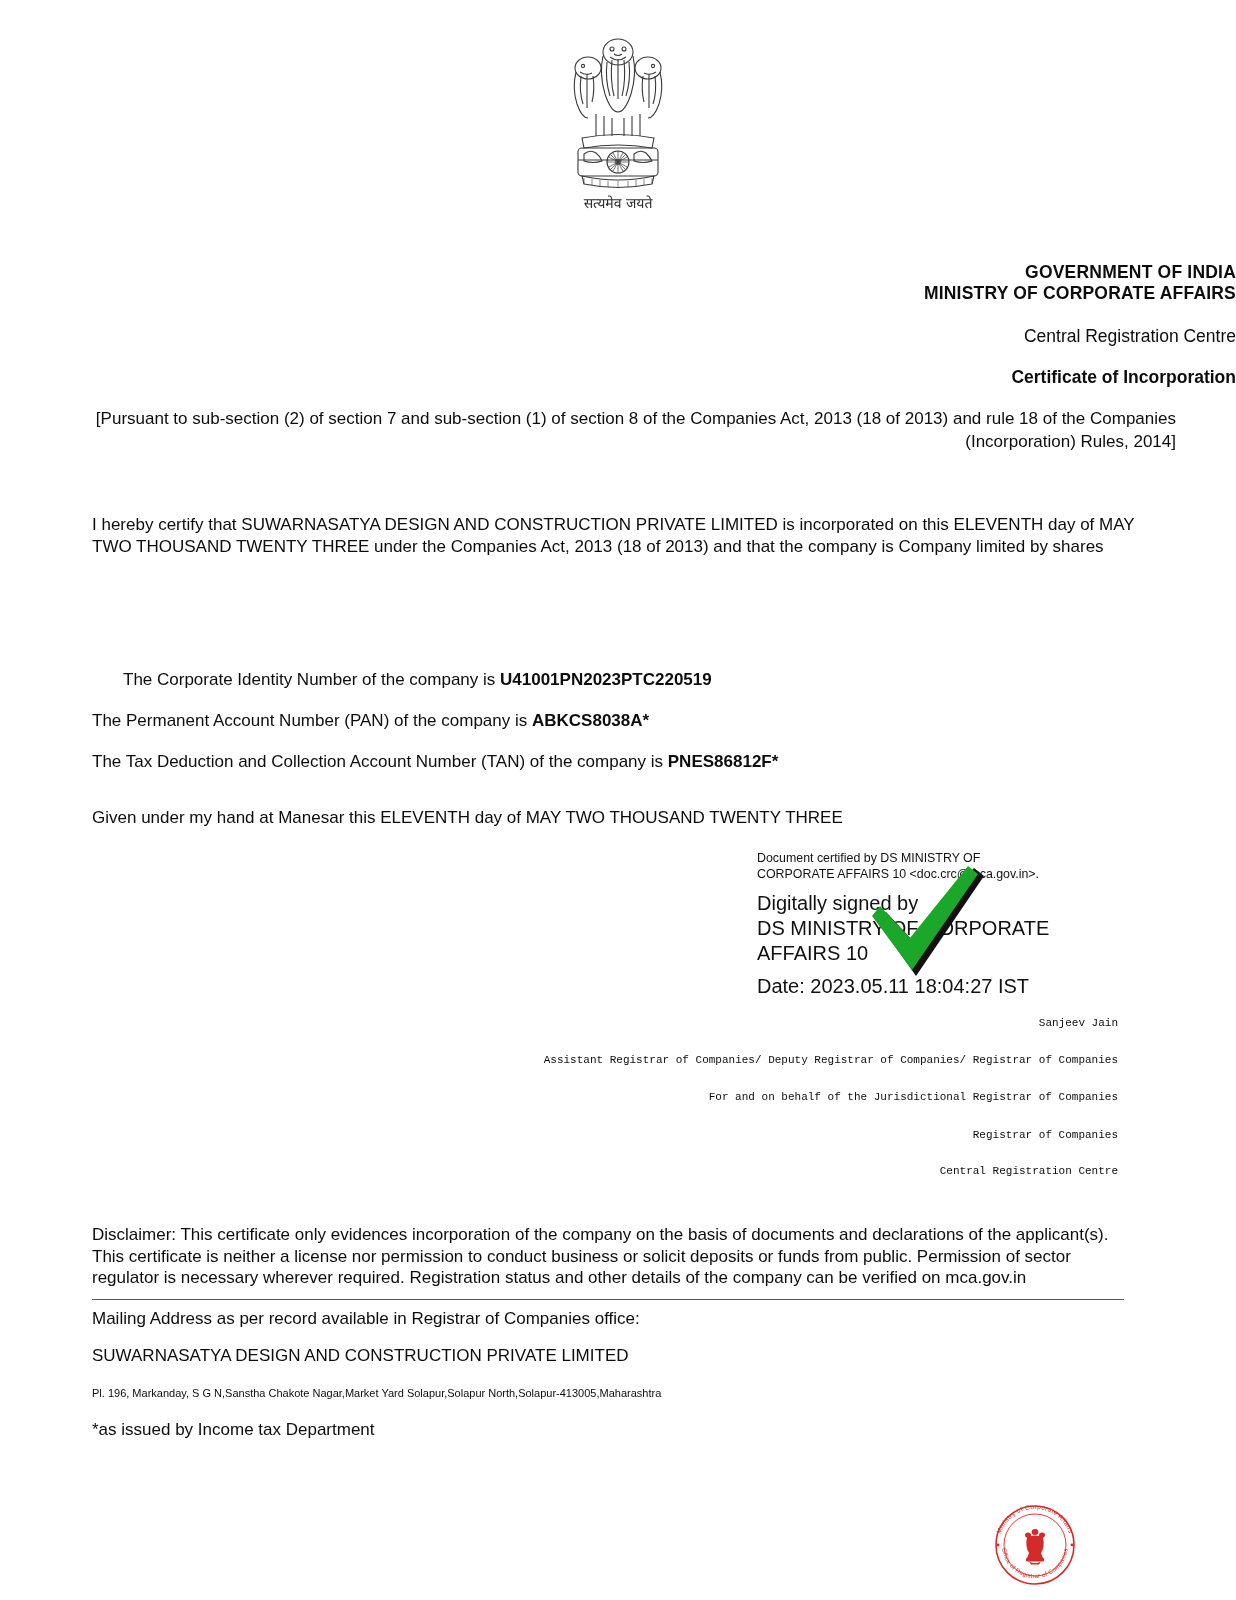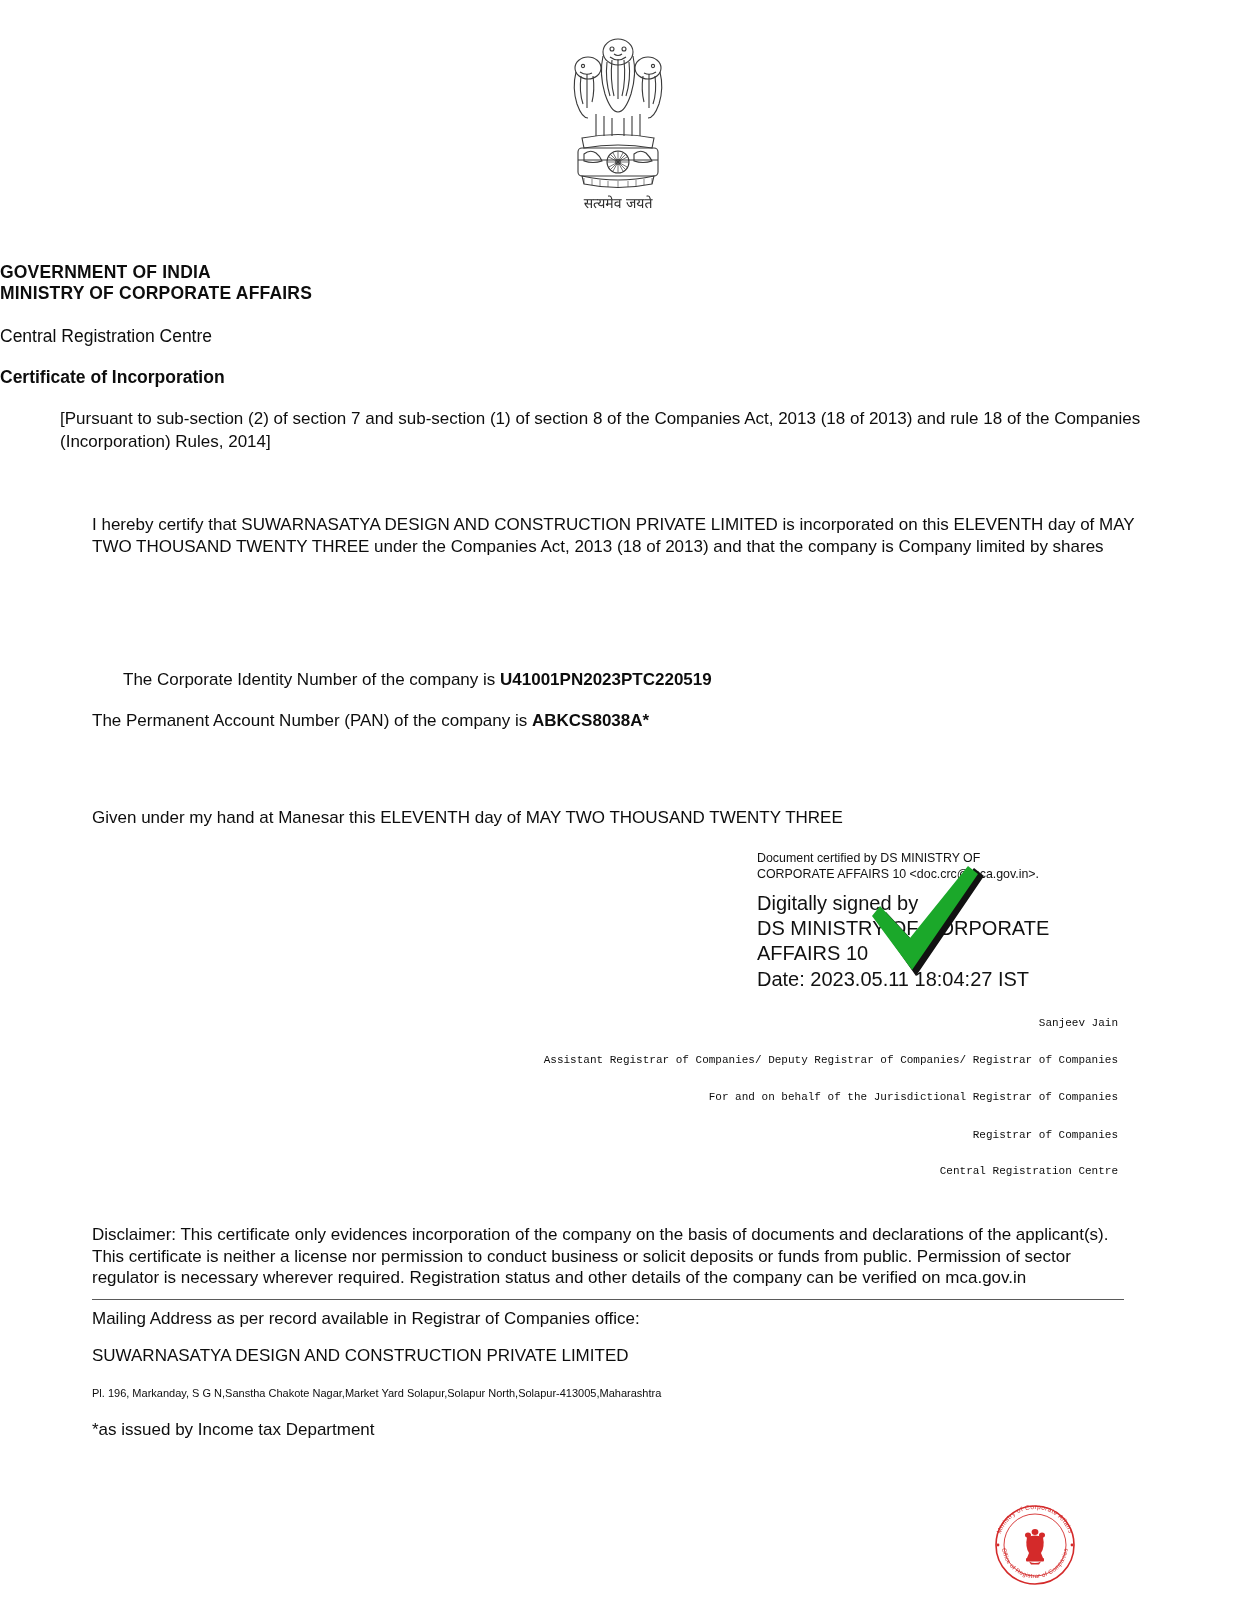--- a/index.html
+++ b/index.html
@@ -35,21 +35,21 @@
     width: 140px;
     height: 200px;
   }
 
   
   .hdr-block {
     position: absolute;
     top: 262px;
     left: 0;
     width: 1236px;
-    text-align: left;
+    text-align: right;
   }
   .govt-line {
     font-size: 17.5px;
     font-weight: bold;
     line-height: 21px;
     letter-spacing: 0.2px;
   }
   .crc-line {
     font-size: 17.5px;
     font-weight: normal;
@@ -259,29 +259,32 @@
   </div>
 
   <div class="body-text certify">I hereby certify that SUWARNASATYA DESIGN AND CONSTRUCTION PRIVATE LIMITED is incorporated on this ELEVENTH day of MAY  TWO THOUSAND TWENTY THREE under the Companies Act, 2013 (18 of 2013) and that the company is Company limited by shares</div>
 
   <div class="idline cin">
     <span>The Corporate Identity Number of the company is </span><b>U41001PN2023PTC220519</b>
   </div>
   <div class="idline pan">
     <span>The Permanent Account Number (PAN) of the company is </span><b>ABKCS8038A*</b>
   </div>
+  <div class="idline tan">
+    <span>The Tax Deduction and Collection Account Number (TAN) of the company is </span><b>PNES86812F*</b>
+  </div>
   <div class="idline given">Given under my hand at Manesar this  ELEVENTH day of MAY  TWO THOUSAND TWENTY THREE</div>
 
   <div class="dsig">
     <div class="dsig-certified">Document certified by DS MINISTRY OF</div>
     <div class="dsig-certified">CORPORATE AFFAIRS 10 &lt;doc.crc@mca.gov.in&gt;.</div>
     <div class="dsig-signed">Digitally signed by</div>
     <div class="dsig-signed" style="margin-top:0">DS MINISTRY OF CORPORATE</div>
     <div class="dsig-signed" style="margin-top:0">AFFAIRS 10</div>
-    <div class="dsig-signed" style="margin-top:1px">Date: 2023.05.11 18:04:27 IST</div>
+    <div class="dsig-signed" style="margin-top:8px">Date: 2023.05.11 18:04:27 IST</div>
   </div>
 
   <svg class="green-check" viewBox="0 0 120 115">
     <path d="M8 56 L16 46 L44 76 L104 2 L114 10 L46 110 Z" fill="#111111"></path>
     <path d="M2 50 L10 40 L40 72 L98 0 L108 8 L42 104 Z" fill="#1ba82a"></path>
   </svg>
 
   <div class="sigline s-name">Sanjeev  Jain</div>
   <div class="sigline s-role2">For and on behalf of the Jurisdictional Registrar of Companies</div>
   <div class="sigline s-role1">Assistant Registrar of Companies/ Deputy Registrar of Companies/ Registrar of Companies</div>

